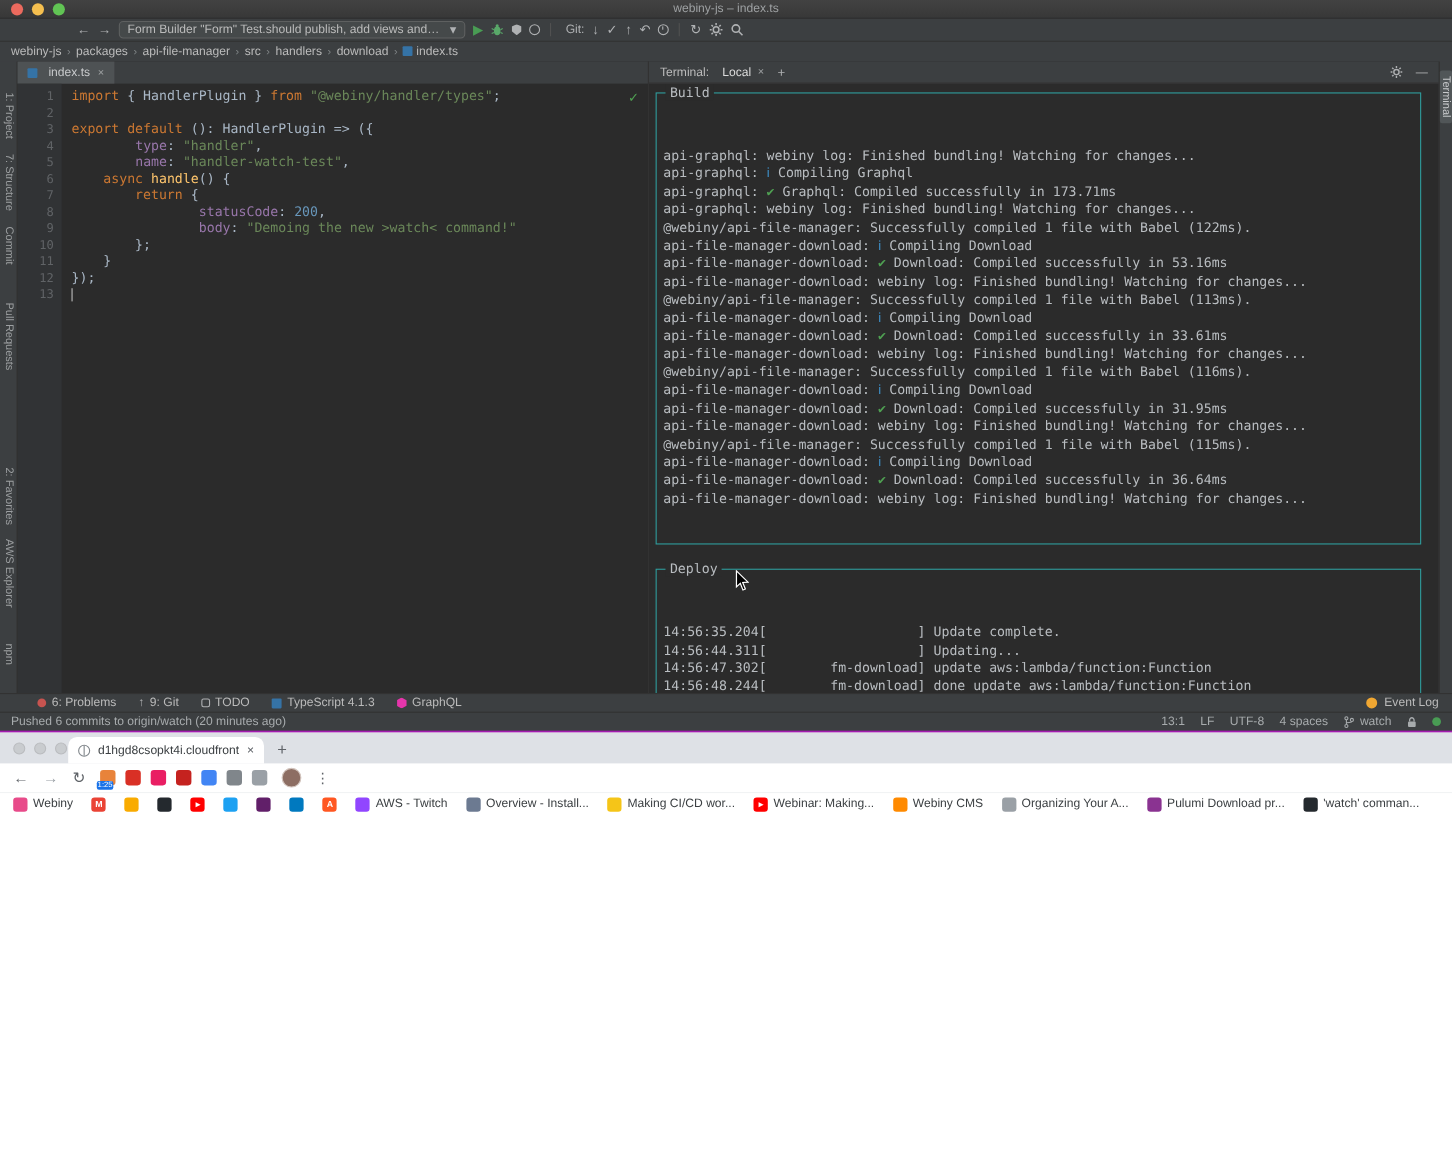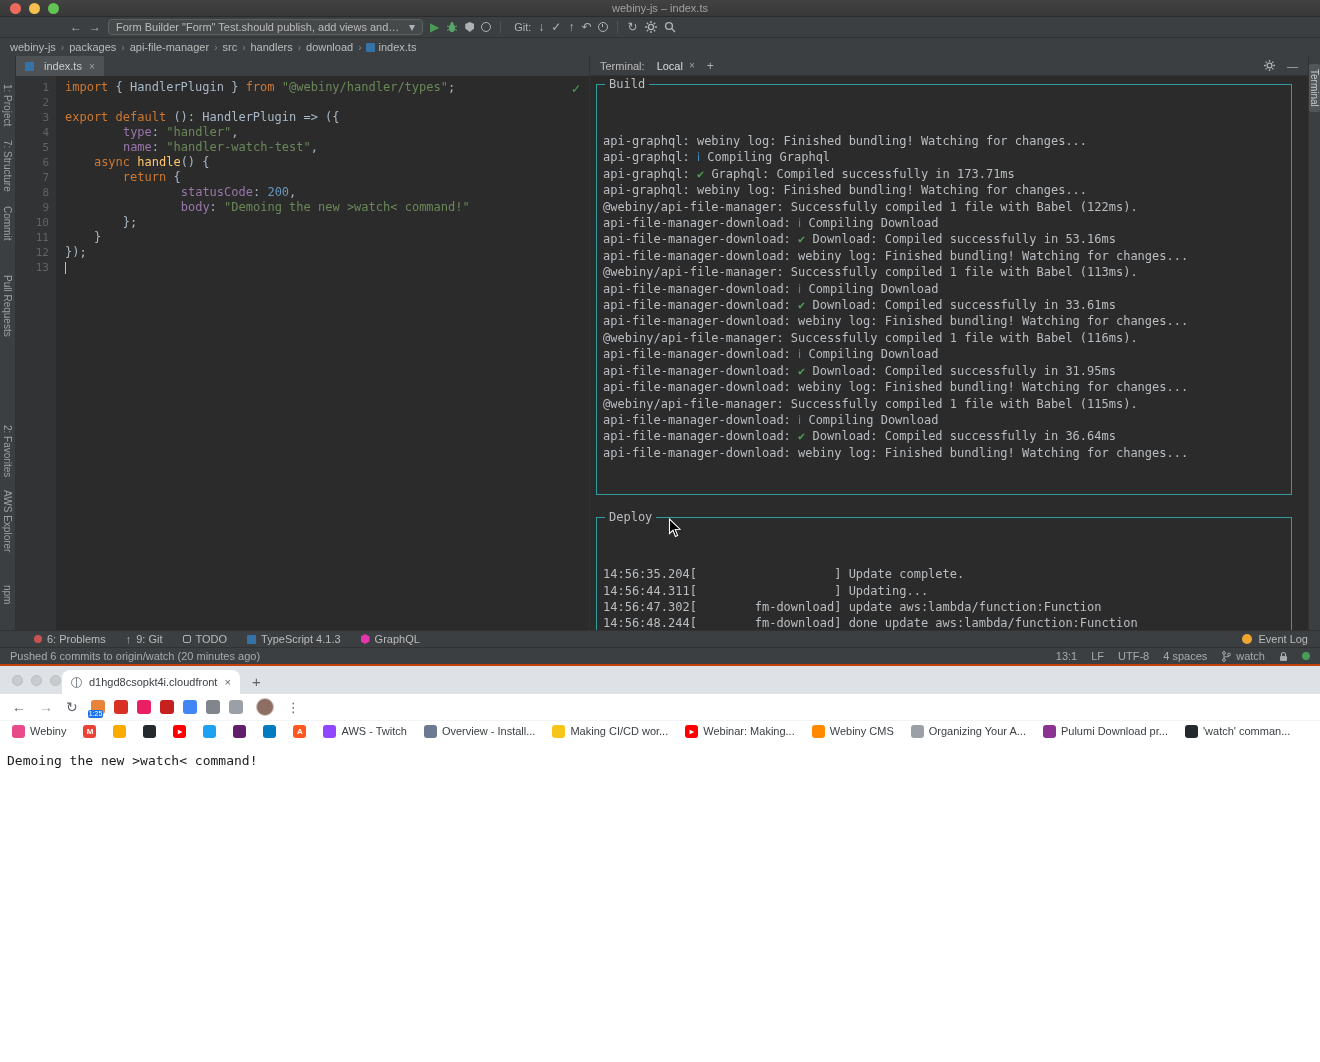--- a/index.html
+++ b/index.html
@@ -1,17 +1,17 @@
 <!DOCTYPE html>
 <html><head>
 <meta charset="utf-8">
 <style>
   * { box-sizing: border-box; }
   body { margin:0; background:#111; font-family:"Liberation Sans", sans-serif; }
-  .screen { position:relative; width:1320px; height:1062px; background:#c2410c; overflow:hidden; }
+  .screen { position:relative; width:1320px; height:1062px; background:#a21caf; overflow:hidden; }
 
   
   .ide { position:absolute; left:0; top:0; width:1320px; height:664px; background:#3c3f41; }
   .titlebar { height:17px; background:linear-gradient(#424242,#383838); border-bottom:1px solid #2b2b2b;
               display:flex; align-items:center; justify-content:center; position:relative; }
   .lights { position:absolute; left:10px; top:3px; display:flex; gap:8px; }
   .light { width:11px; height:11px; border-radius:50%; }
   .l-red{background:#ec6a5e;} .l-yellow{background:#f5bf4f;} .l-green{background:#61c454;}
   .title-text { font-size:11px; color:#9da0a2; }
 
@@ -440,18 +440,15 @@
         <span class="bm">
           <span class="bm-ic" style="background: rgb(138, 51, 145);"></span>
           <span>Pulumi Download pr...</span>
         </span>
         <span class="bm">
           <span class="bm-ic" style="background: rgb(36, 41, 46);"></span>
           <span>'watch' comman...</span>
         </span>
       </div>
 
-    <div class="bpage">
-      <span>Demoing the new &gt;watch&lt; command!</span>
-    </div>
   </div>
 
 </div>
 
 </body></html>

